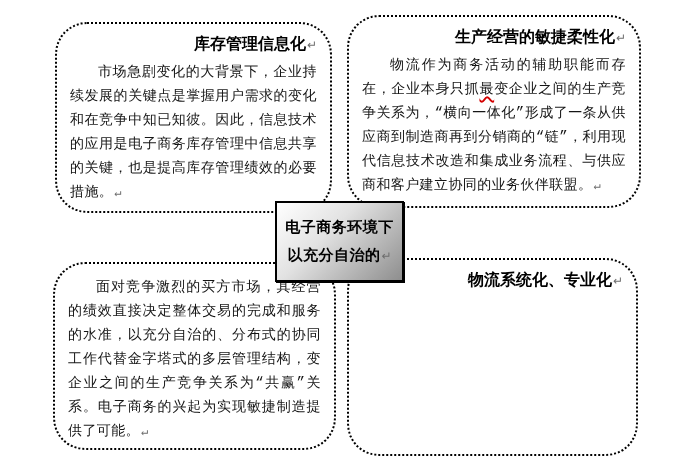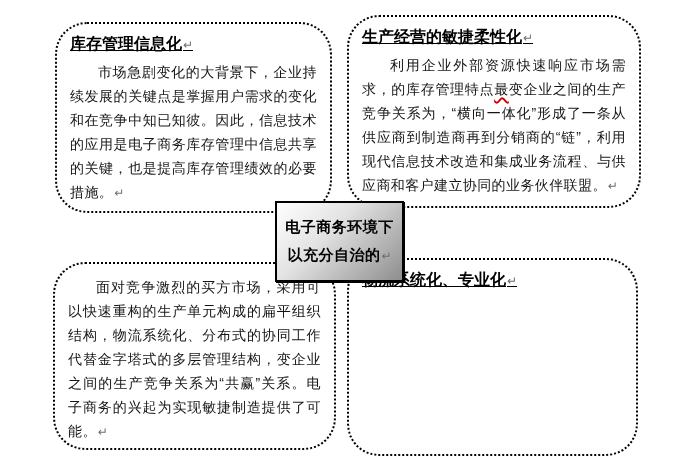--- a/index.html
+++ b/index.html
@@ -19,36 +19,36 @@
   .dbox {
     position: absolute;
     box-sizing: border-box;
     border: 2px dotted #000000;
     border-radius: 32px;
     background: #ffffff;
     padding: 8px 13px 6px 13px;
     z-index: 1;
   }
   .dbox .title {
-    text-align: left;
+    text-align: right;
     font-weight: bold;
     font-size: 16px;
     line-height: 24px;
     color: #000000;
     white-space: nowrap;
-    text-decoration: underline;
   }
   .dbox .body {
     margin: 3px 0 0 0;
     font-size: 14px;
     line-height: 24px;
     text-align: justify;
     text-indent: 2em;
     letter-spacing: 0.4px;
     color: #151515;
+    font-family: Liberation Mono, monospace;
   }
   .pmark {
     color: #6e6e6e;
     font-size: 12px;
     font-weight: normal;
     letter-spacing: 0;
     padding-left: 1px;
   }
   .squiggle {
     text-decoration: underline;
@@ -89,25 +89,25 @@
 
 <div class="canvas">
 
   <div class="dbox box-top-left">
     <div class="title"><span>库存管理信息化</span><span class="pmark">↵</span></div>
     <p class="body"><span>市场急剧变化的大背景下，企业持续发展的关键点是掌握用户需求的变化和在竞争中知已知彼。因此，信息技术的应用是电子商务库存管理中信息共享的关键，也是提高库存管理绩效的必要措施。</span><span class="pmark">↵</span></p>
   </div>
 
   <div class="dbox box-top-right">
     <div class="title"><span>生产经营的敏捷柔性化</span><span class="pmark">↵</span></div>
-    <p class="body"><span>利用企业外部资源快速响应市场需求，的库存管理特点</span><span class="squiggle">最</span><span>变企业之间的生产竞争关系为，“横向一体化”形成了一条从供应商到制造商再到分销商的“链”，利用现代信息技术改造和集成业务流程、与供应商和客户建立协同的业务伙伴联盟。</span><span class="pmark">↵</span></p>
+    <p class="body"><span>物流作为商务活动的辅助职能而存在，企业本身只抓</span><span class="squiggle">最</span><span>变企业之间的生产竞争关系为，“横向一体化”形成了一条从供应商到制造商再到分销商的“链”，利用现代信息技术改造和集成业务流程、与供应商和客户建立协同的业务伙伴联盟。</span><span class="pmark">↵</span></p>
   </div>
 
   <div class="dbox box-bottom-left">
-    <p class="body"><span>面对竞争激烈的买方市场，采用可以快速重构的生产单元构成的扁平组织结构，物流系统化、分布式的协同工作代替金字塔式的多层管理结构，变企业之间的生产竞争关系为“共赢”关系。电子商务的兴起为实现敏捷制造提供了可能。</span><span class="pmark">↵</span></p>
+    <p class="body"><span>面对竞争激烈的买方市场，其经营的绩效直接决定整体交易的完成和服务的水准，以充分自治的、分布式的协同工作代替金字塔式的多层管理结构，变企业之间的生产竞争关系为“共赢”关系。电子商务的兴起为实现敏捷制造提供了可能。</span><span class="pmark">↵</span></p>
   </div>
 
   <div class="dbox box-bottom-right">
     <div class="title"><span>物流系统化、专业化</span><span class="pmark">↵</span></div>
   </div>
 
   <div class="center-box">
     <div>电子商务环境下</div>
     <div><span>以充分自治的</span><span class="pmark">↵</span></div>
   </div>

